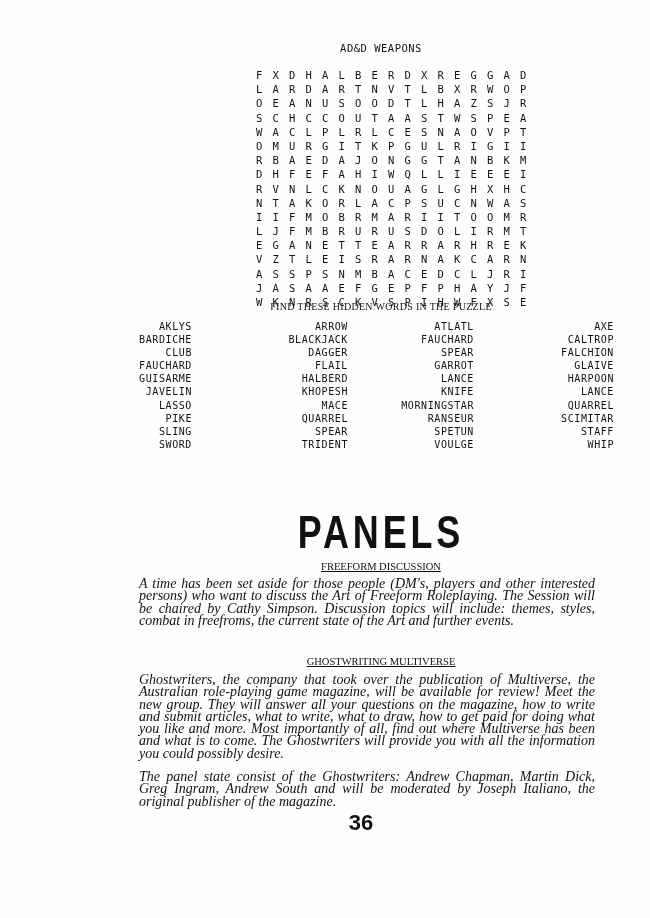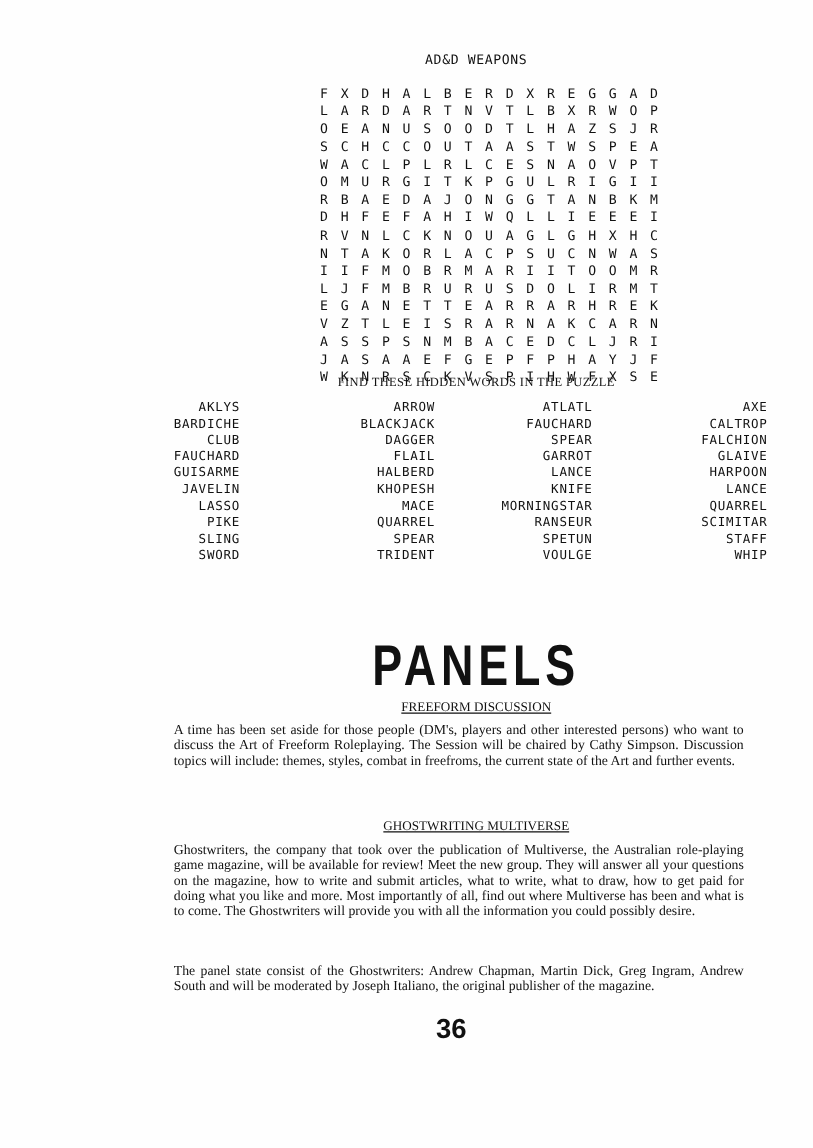--- a/index.html
+++ b/index.html
@@ -24,21 +24,21 @@
     #col4 { left: 524px; width: 90px; }
 
     #panels-title { left: 0; width: 762px; top: 505px; text-align: center;
       font-family: "Liberation Sans", "DejaVu Sans", sans-serif; font-weight: bold;
       font-size: 46px; letter-spacing: 5px; transform: scaleX(0.78); transform-origin: 381px 0; }
 
     .subhead { left: 0; width: 762px; text-align: center; font-size: 10.5px; text-decoration: underline; }
     #sub1 { top: 561px; }
     #sub2 { top: 656px; }
 
-    .para { left: 139px; width: 456px; font-size: 11px; line-height: 12.3px; text-align: justify; }
+    .para { left: 139px; width: 456px; font-size: 14px; line-height: 12.3px; text-align: justify; font-style: italic; }
     #para1 { top: 578px; }
     #para2 { top: 674px; }
     #para3 { top: 771px; }
 
     #page-number { left: 0; width: 722px; top: 810px; text-align: center;
       font-family: "Liberation Sans", "DejaVu Sans", sans-serif; font-weight: bold; font-size: 22px; }
   </style>
 </head>
 <body>
 

